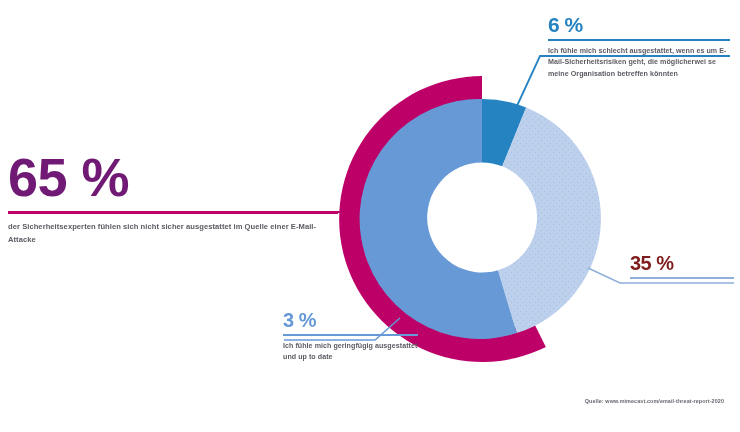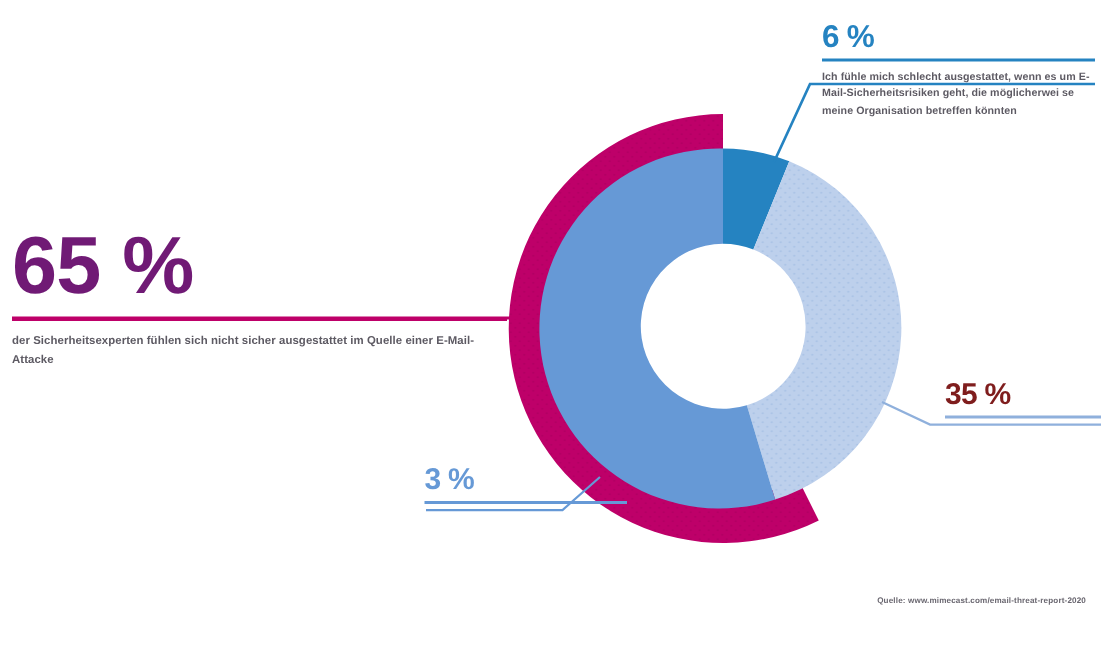--- a/index.html
+++ b/index.html
@@ -149,17 +149,18 @@
   </div>
 
   <div class="callout" id="callout-35">
     <div class="value">35 %</div>
     <div class="rule"></div>
   </div>
 
   <div class="callout" id="callout-59">
     <div class="value">3 %</div>
     <div class="rule"></div>
+    <div class="desc">Ich fühle mich geringfügig ausgestattet und up to date</div>
   </div>
 
   <div id="source">Quelle: www.mimecast.com/email-threat-report-2020</div>
 
 </div>
 
 </body></html>

